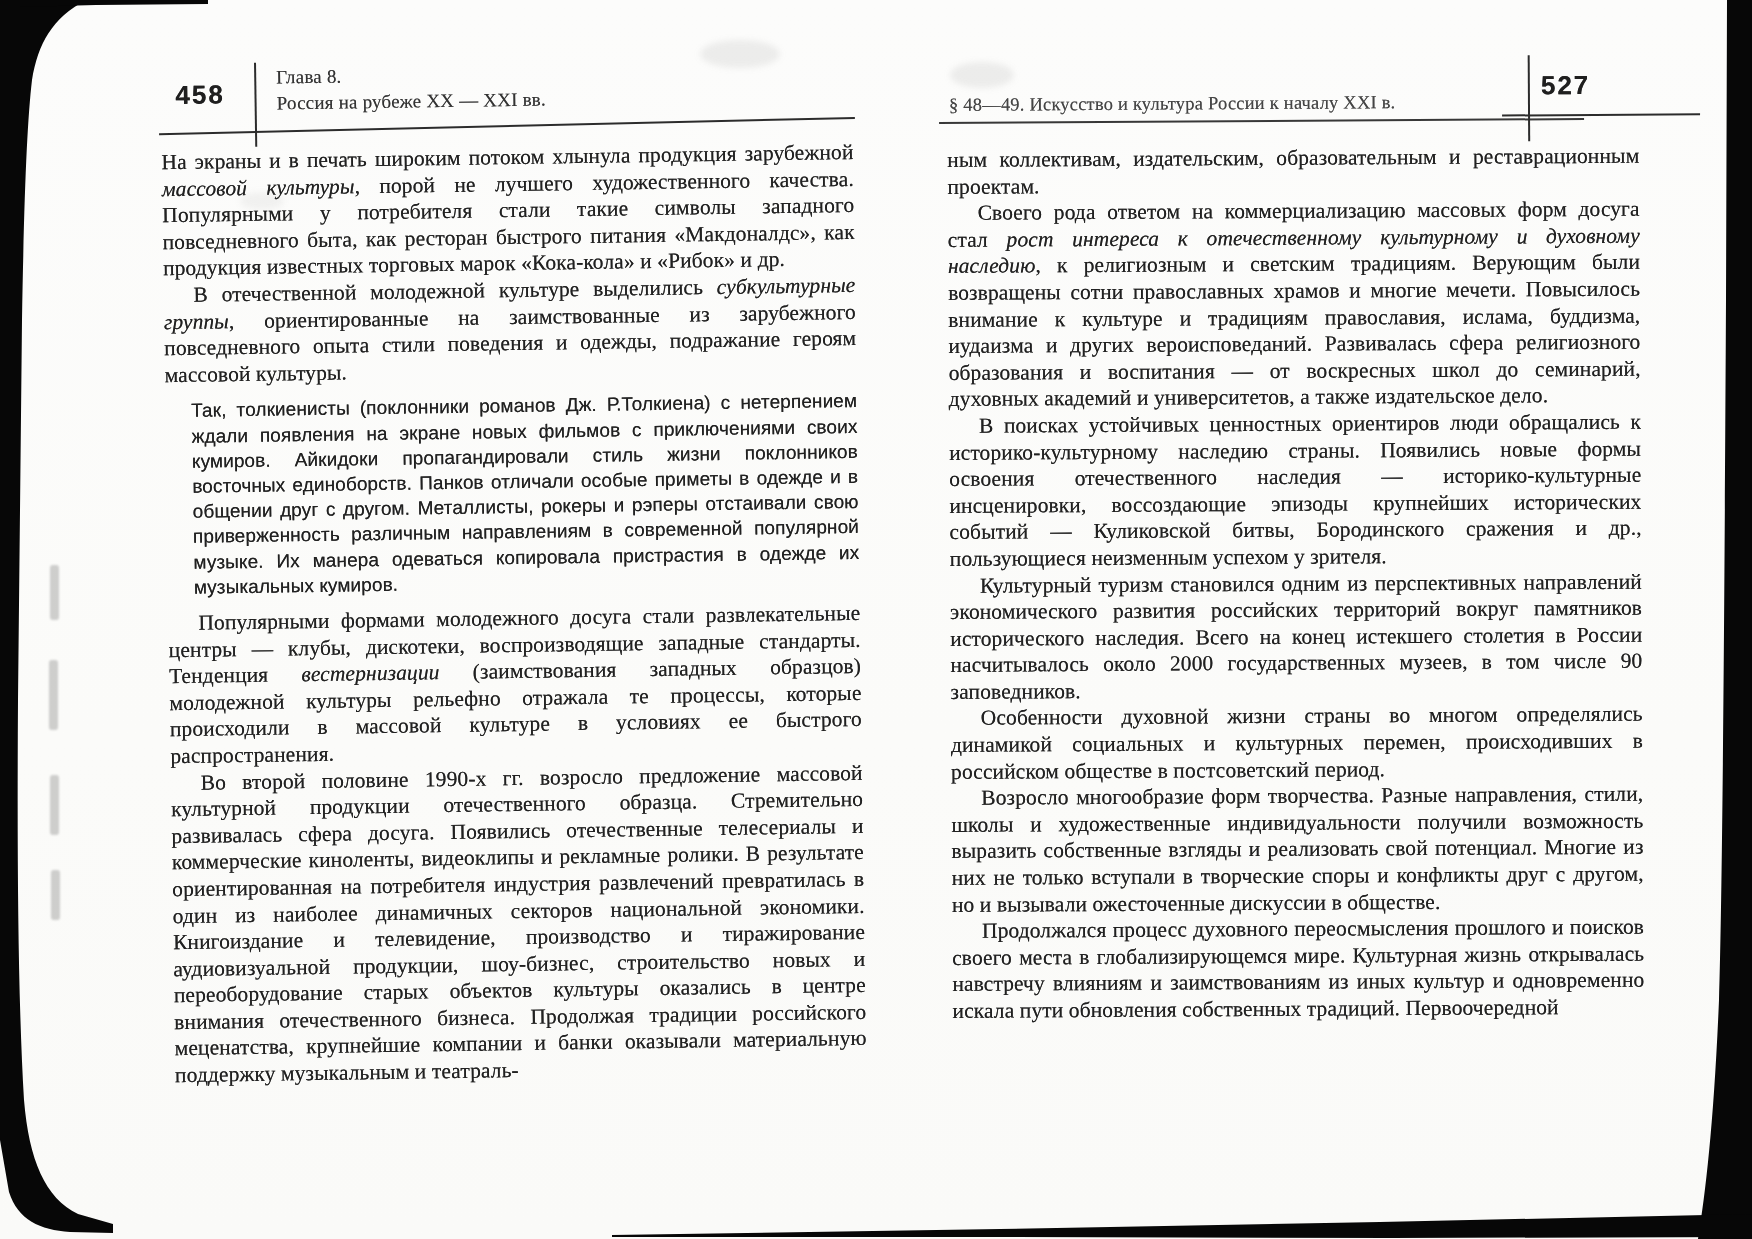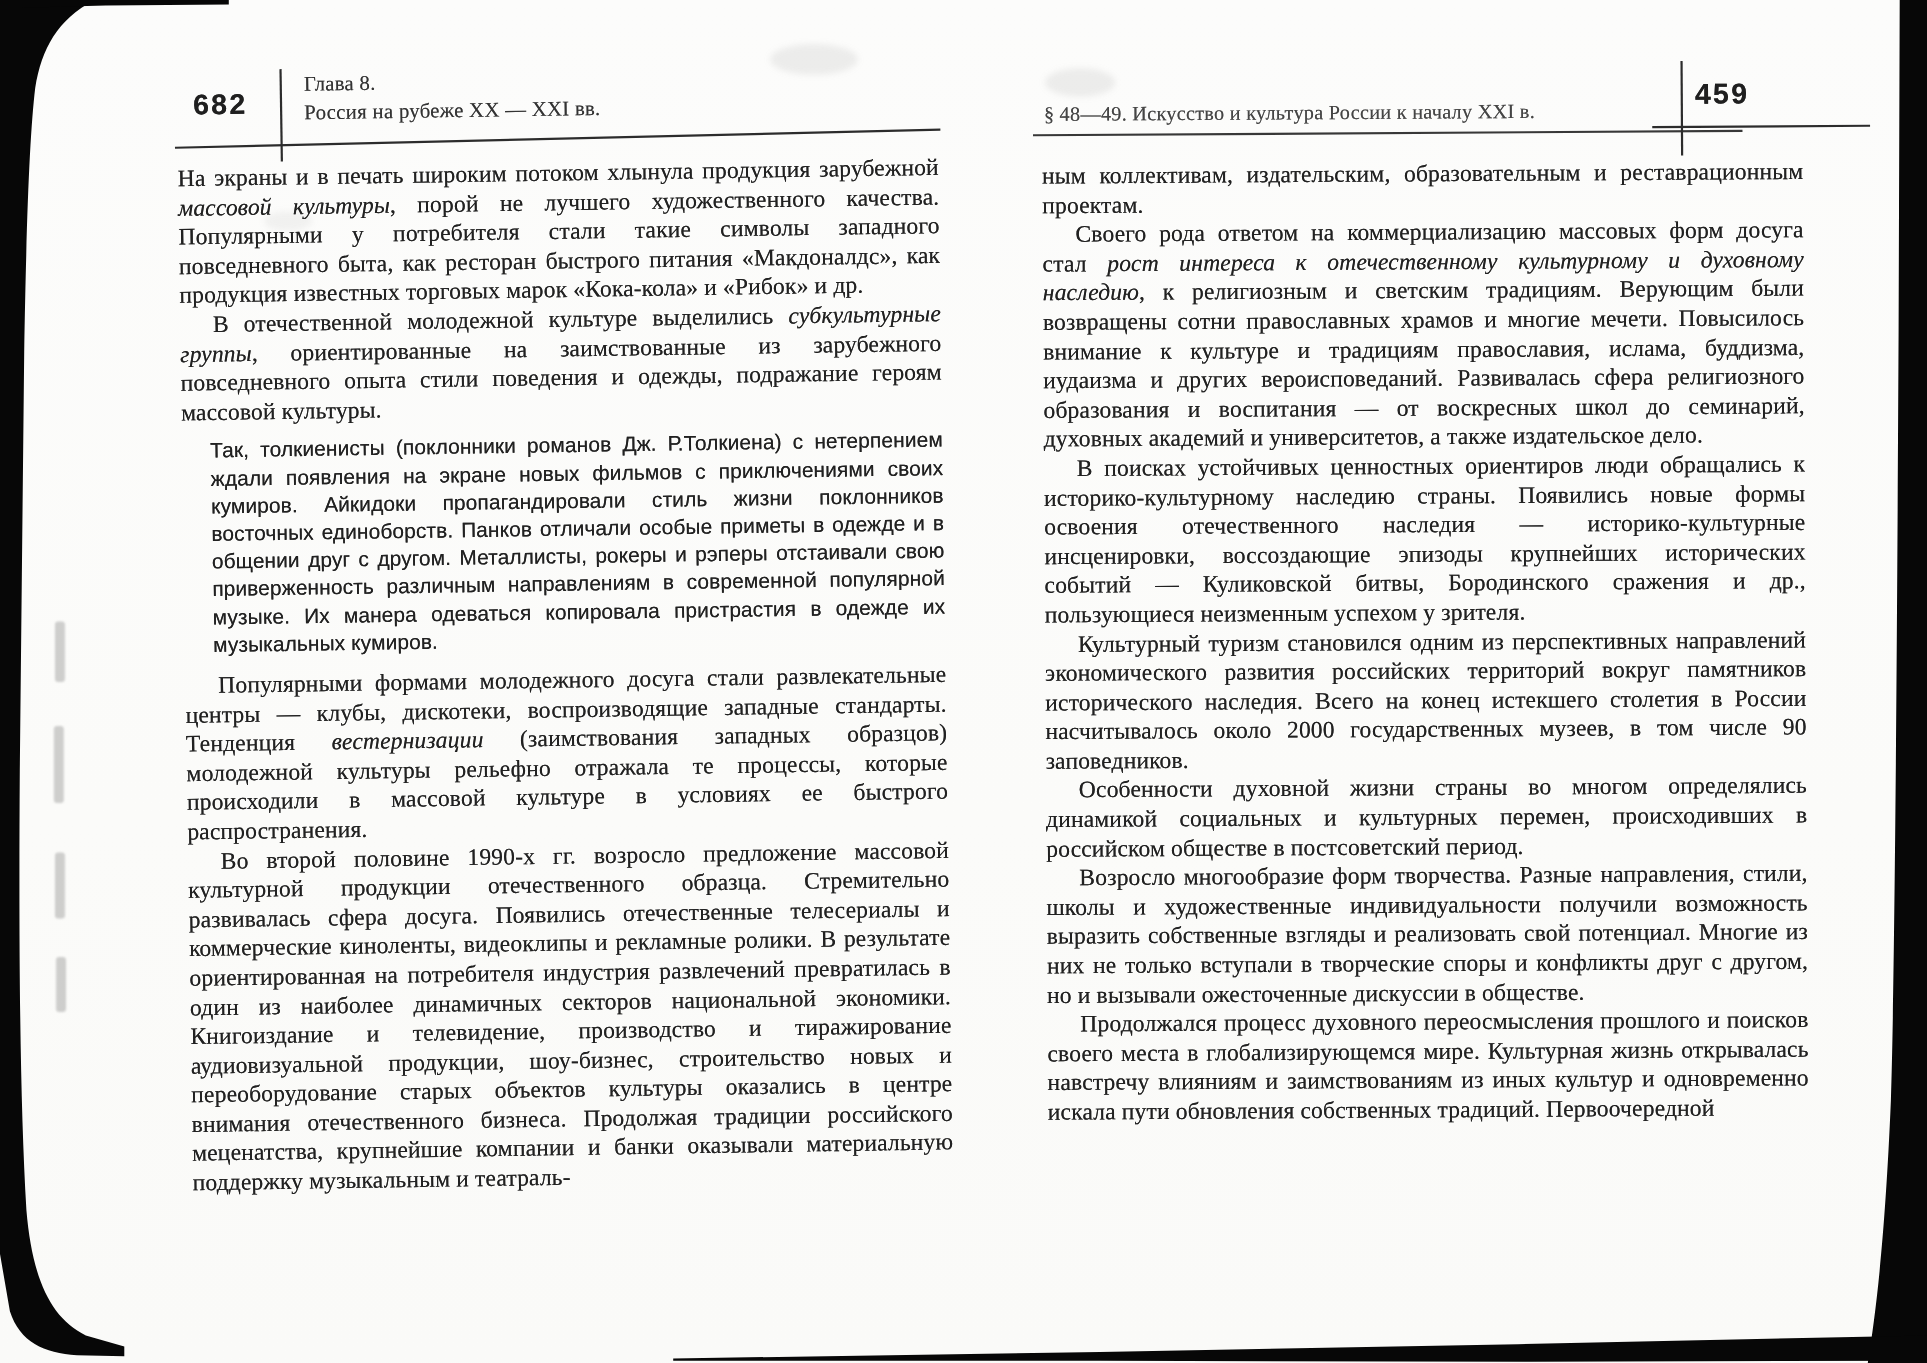--- a/index.html
+++ b/index.html
@@ -39,42 +39,42 @@
   .artifacts{position:absolute;inset:0;pointer-events:none;}
   .smudge{position:absolute;background:rgba(120,120,120,.12);border-radius:50%;filter:blur(3px);}
   .bleed{position:absolute;background:rgba(70,70,70,.25);filter:blur(1px);width:9px;border-radius:3px;}
 </style>
 </head>
 <body>
 
 <div class="paper"></div>
 
 <div class="page page-left">
-  <div class="pnum" style="left:183px;top:76px;">682</div>
+  <div class="pnum" style="left:183px;top:76px;">458</div>
   <div class="vrule" style="left:262px;top:60px;height:84px;"></div>
   <div class="hdr" style="left:284px;top:62px;width:420px;">
     <div>Глава 8.</div>
     <div>Россия на рубеже XX — XXI вв.</div>
   </div>
   <div class="hrule" style="left:166px;top:126px;width:696px;transform:rotate(-0.5deg);"></div>
   <div class="body-col" style="left:168px;top:145px;width:692px;">
       <p class="para body"><span>На экраны и в печать широким потоком хлынула продукция зарубежной </span><span class="it">массовой культуры</span><span>, порой не лучшего художественного качества. Популярными у потребителя стали такие символы западного повседневного быта, как ресторан быстрого питания «Макдоналдс», как продукция известных торговых марок «Кока-кола» и «Рибок» и др.</span></p>
       <p class="para body indent"><span>В отечественной молодежной культуре выделились </span><span class="it">субкультурные группы</span><span>, ориентированные на заимствованные из зарубежного повседневного опыта стили поведения и одежды, подражание героям массовой культуры.</span></p>
       <p class="para small"><span>Так, толкиенисты (поклонники романов Дж. Р.Толкиена) с нетерпением ждали появления на экране новых фильмов с приключениями своих кумиров. Айкидоки пропагандировали стиль жизни поклонников восточных единоборств. Панков отличали особые приметы в одежде и в общении друг с другом. Металлисты, рокеры и рэперы отстаивали свою приверженность различным направлениям в современной популярной музыке. Их манера одеваться копировала пристрастия в одежде их музыкальных кумиров.</span></p>
       <p class="para body indent"><span>Популярными формами молодежного досуга стали развлекательные центры — клубы, дискотеки, воспроизводящие западные стандарты. Тенденция </span><span class="it">вестернизации</span><span> (заимствования западных образцов) молодежной культуры рельефно отражала те процессы, которые происходили в массовой культуре в условиях ее быстрого распространения.</span></p>
       <p class="para body indent"><span>Во второй половине 1990-х гг. возросло предложение массовой культурной продукции отечественного образца. Стремительно развивалась сфера досуга. Появились отечественные телесериалы и коммерческие киноленты, видеоклипы и рекламные ролики. В результате ориентированная на потребителя индустрия развлечений превратилась в один из наиболее динамичных секторов национальной экономики. Книгоиздание и телевидение, производство и тиражирование аудиовизуальной продукции, шоу-бизнес, строительство новых и переоборудование старых объектов культуры оказались в центре внимания отечественного бизнеса. Продолжая традиции российского меценатства, крупнейшие компании и банки оказывали материальную поддержку музыкальным и театраль-</span></p>
     </div>
 </div>
 
 <div class="page page-right">
   <div class="hdr" style="left:72px;top:90px;width:540px;font-size:18.5px;color:#454545;">§ 48—49. Искусство и культура России к началу XXI в.</div>
   <div class="hrule" style="left:62px;top:120px;width:645px;background:#383838;"></div>
   <div class="hrule" style="left:625px;top:116px;width:198px;"></div>
   <div class="vrule" style="left:651px;top:57px;height:86px;"></div>
-  <div class="pnum" style="left:664px;top:72px;">459</div>
+  <div class="pnum" style="left:664px;top:72px;">527</div>
   <div class="body-col" style="left:70px;top:145px;width:692px;">
       <p class="para body"><span>ным коллективам, издательским, образовательным и реставрационным проектам.</span></p>
       <p class="para body indent"><span>Своего рода ответом на коммерциализацию массовых форм досуга стал </span><span class="it">рост интереса к отечественному культурному и духовному наследию</span><span>, к религиозным и светским традициям. Верующим были возвращены сотни православных храмов и многие мечети. Повысилось внимание к культуре и традициям православия, ислама, буддизма, иудаизма и других вероисповеданий. Развивалась сфера религиозного образования и воспитания — от воскресных школ до семинарий, духовных академий и университетов, а также издательское дело.</span></p>
       <p class="para body indent"><span>В поисках устойчивых ценностных ориентиров люди обращались к историко-культурному наследию страны. Появились новые формы освоения отечественного наследия — историко-культурные инсценировки, воссоздающие эпизоды крупнейших исторических событий — Куликовской битвы, Бородинского сражения и др., пользующиеся неизменным успехом у зрителя.</span></p>
       <p class="para body indent"><span>Культурный туризм становился одним из перспективных направлений экономического развития российских территорий вокруг памятников исторического наследия. Всего на конец истекшего столетия в России насчитывалось около 2000 государственных музеев, в том числе 90 заповедников.</span></p>
       <p class="para body indent"><span>Особенности духовной жизни страны во многом определялись динамикой социальных и культурных перемен, происходивших в российском обществе в постсоветский период.</span></p>
       <p class="para body indent"><span>Возросло многообразие форм творчества. Разные направления, стили, школы и художественные индивидуальности получили возможность выразить собственные взгляды и реализовать свой потенциал. Многие из них не только вступали в творческие споры и конфликты друг с другом, но и вызывали ожесточенные дискуссии в обществе.</span></p>
       <p class="para body indent"><span>Продолжался процесс духовного переосмысления прошлого и поисков своего места в глобализирующемся мире. Культурная жизнь открывалась навстречу влияниям и заимствованиям из иных культур и одновременно искала пути обновления собственных традиций. Первоочередной</span></p>
     </div>
 </div>

